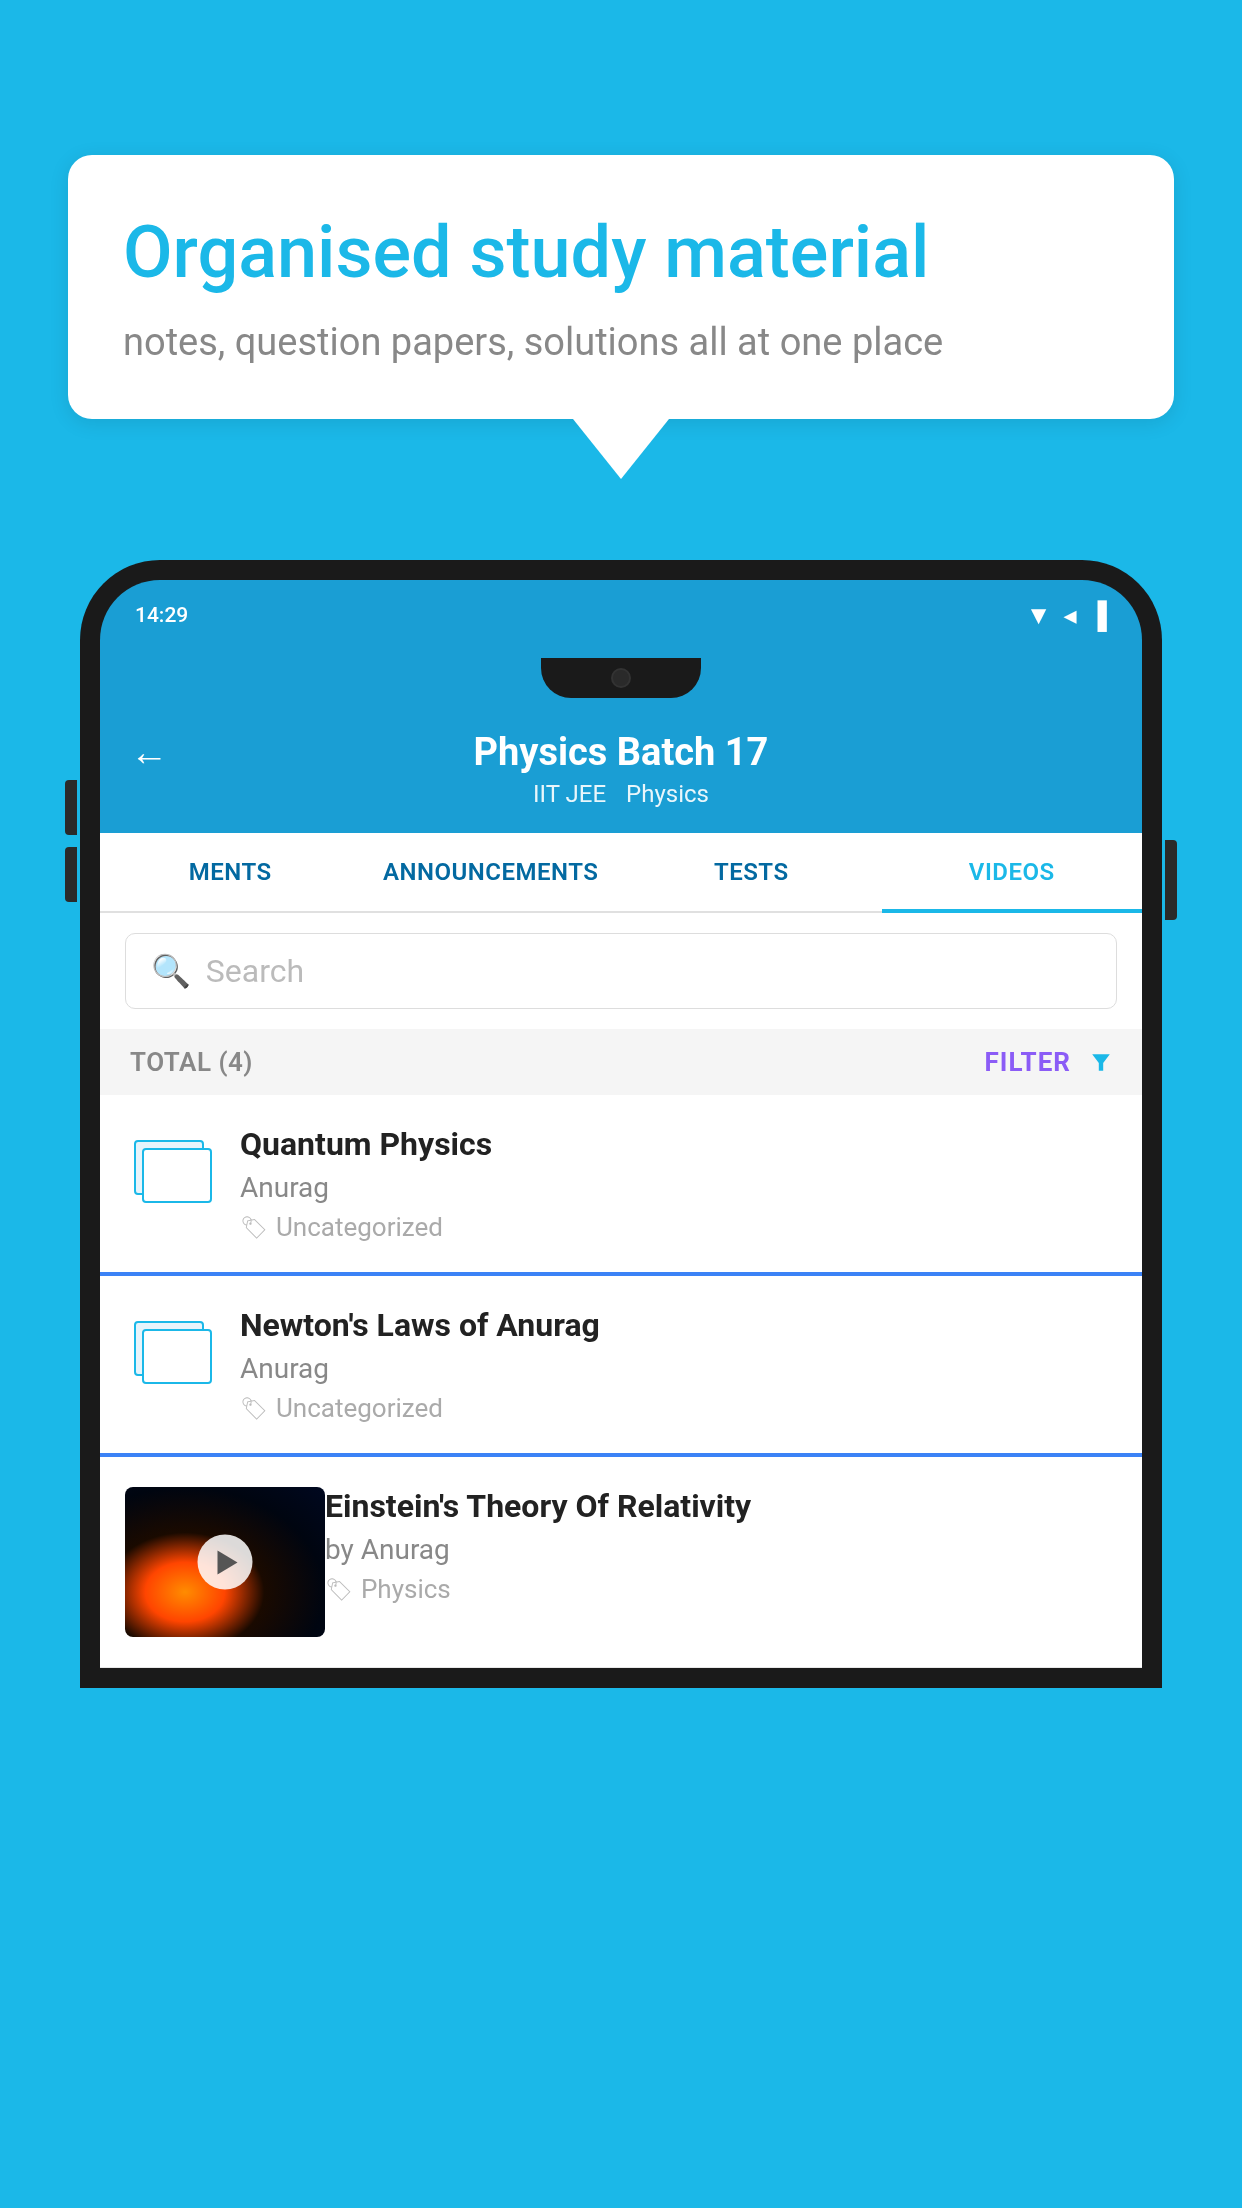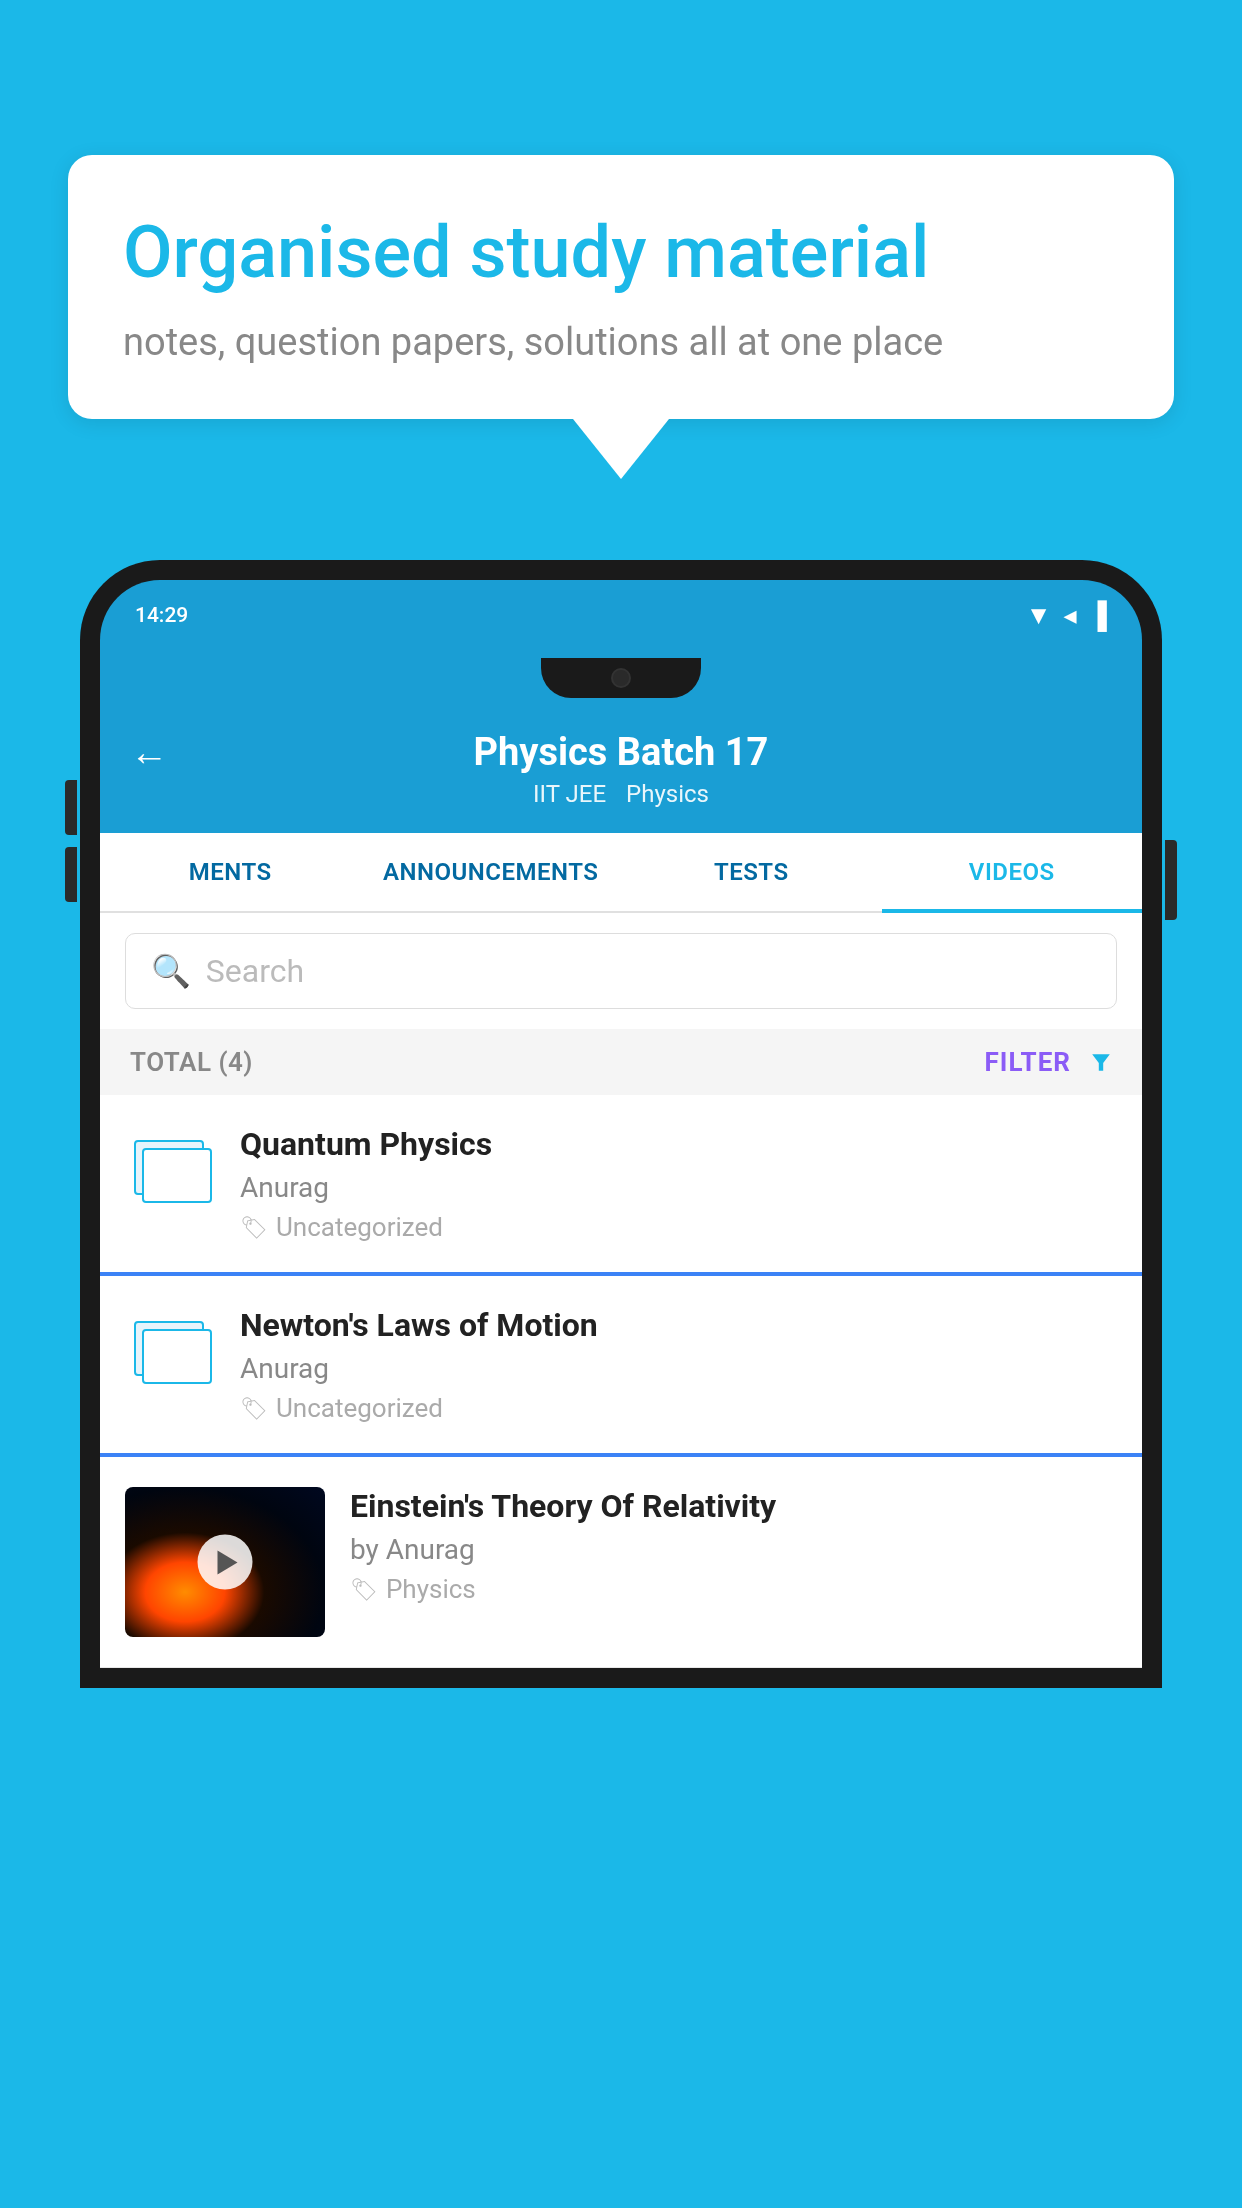--- a/index.html
+++ b/index.html
@@ -326,21 +326,20 @@
       font-size: 22px;
       color: #bbb;
     }
 
     
     .video-item-thumbnail {
       display: flex;
       align-items: flex-start;
       padding: 30px 25px;
       border-bottom: 1px solid #e8e8e8;
-      gap: 25px;
     }
 
     .thumbnail-wrapper {
       width: 200px;
       height: 150px;
       flex-shrink: 0;
       border-radius: 8px;
       overflow: hidden;
       position: relative;
       background: #1a1a2e;
@@ -501,21 +500,21 @@
       </div>
 
       <div class="video-item">
         <div class="video-icon-wrapper">
           <div class="folder-icon">
             <div class="folder-back"></div>
             <div class="folder-front"></div>
           </div>
         </div>
         <div class="video-info">
-          <div class="video-title">Newton's Laws of Motion</div>
+          <div class="video-title">Newton's Laws of Anurag</div>
           <div class="video-author">Anurag</div>
           <div class="video-tag">
             <span class="tag-icon">🏷</span>
             <span>Uncategorized</span>
           </div>
         </div>
       </div>
 
       <div class="video-item-thumbnail">
         <div class="thumbnail-wrapper">

